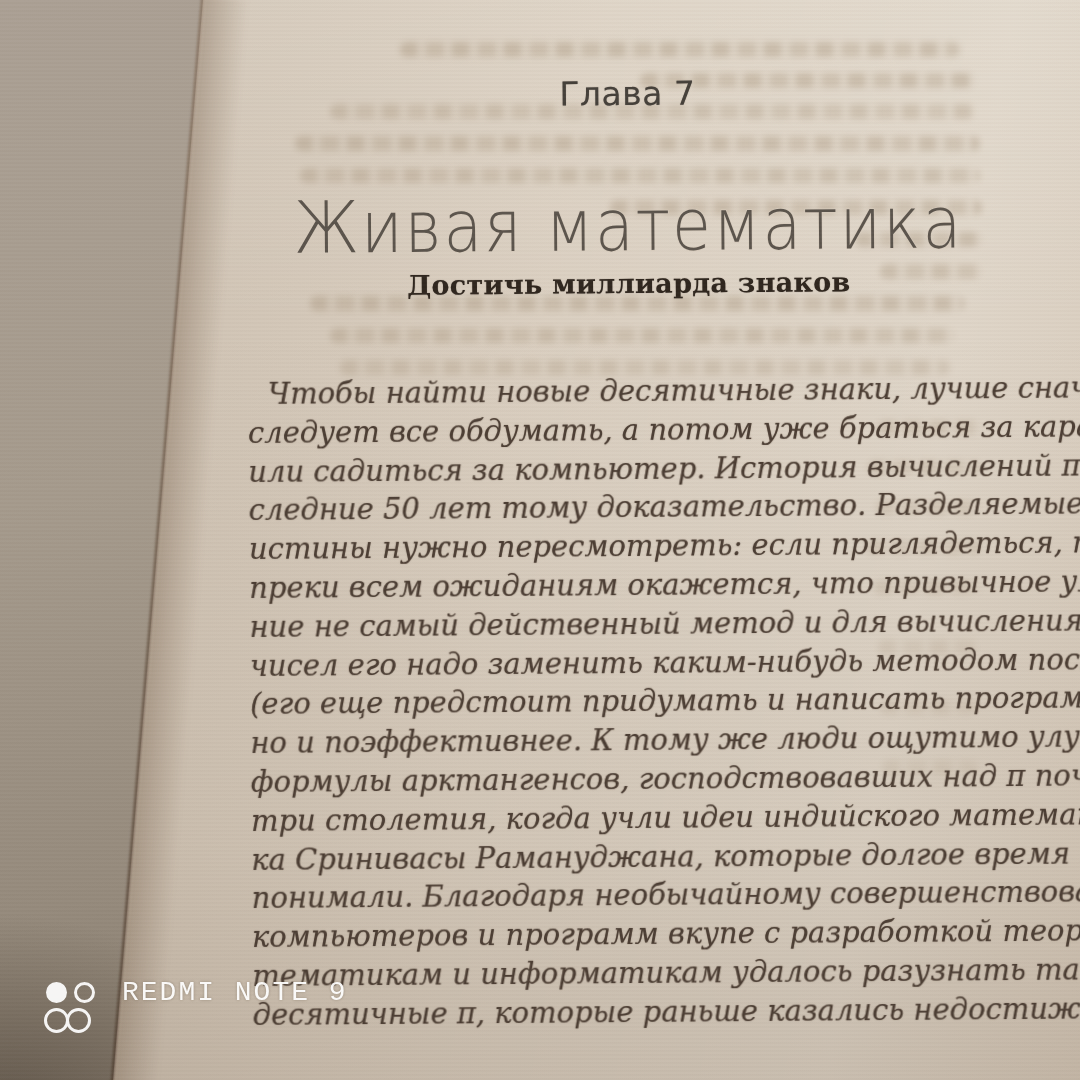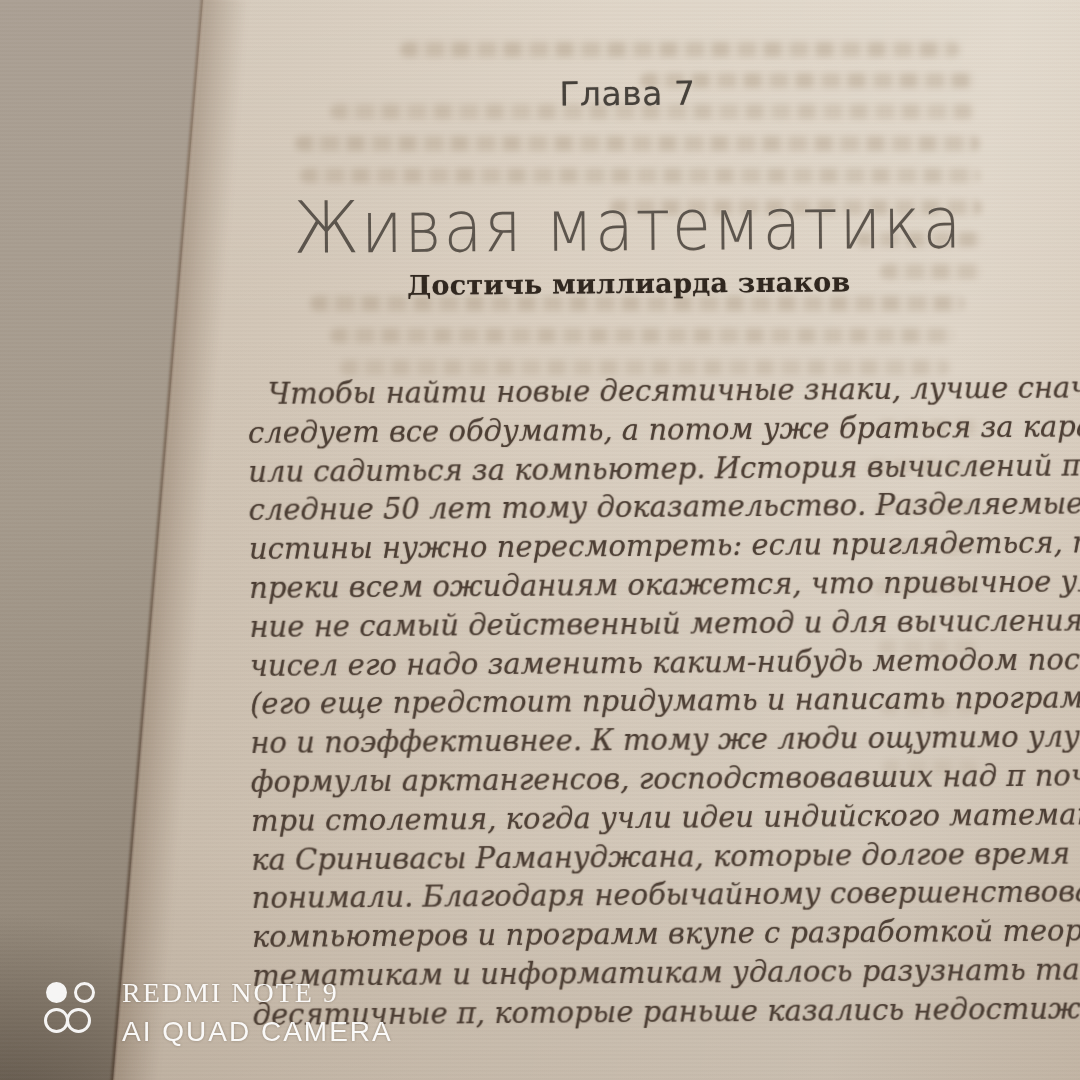--- a/index.html
+++ b/index.html
@@ -64,21 +64,21 @@
     pointer-events:none;color:var(--watermark-text,#ffffff);opacity:.93;}
   .wm-logo{position:absolute;left:44px;top:980px;width:78px;height:66px;}
   .wm-dot{position:absolute;left:2px;top:2px;width:21px;height:21px;border-radius:50%;
     background:var(--watermark-text,#fff);}
   .wm-ring{position:absolute;left:30px;top:2px;width:15px;height:15px;border-radius:50%;
     border:3px solid var(--watermark-text,#fff);}
   .wm-inf1{position:absolute;left:0px;top:28px;width:19px;height:19px;border-radius:50%;
     border:3.5px solid var(--watermark-text,#fff);}
   .wm-inf2{position:absolute;left:22px;top:28px;width:19px;height:19px;border-radius:50%;
     border:3.5px solid var(--watermark-text,#fff);}
-  .wm-line1{position:absolute;left:122px;top:977px;font-family:Liberation Serif, serif;
+  .wm-line1{position:absolute;left:122px;top:977px;font-family:Liberation Mono, monospace;
     font-size:28px;letter-spacing:2px;text-shadow:0 0 3px rgba(60,45,30,.35);}
   .wm-line2{position:absolute;left:122px;top:1016px;font-family:"Liberation Sans", sans-serif;
     font-size:28px;letter-spacing:2px;text-shadow:0 0 3px rgba(60,45,30,.35);}
 </style>
 </head>
 <body>
 
 <div id="canvas">
 
   <div class="page-bg"></div>
@@ -138,16 +138,15 @@
   <div class="grain"></div>
 
   <div class="watermark">
     <div class="wm-logo">
       <div class="wm-dot"></div>
       <div class="wm-ring"></div>
       <div class="wm-inf1"></div>
       <div class="wm-inf2"></div>
     </div>
     <div class="wm-line1">REDMI NOTE 9</div>
-    <div class="wm-line2">AI QUAD CAMERA</div>
   </div>
 
 </div>
 
 </body></html>

